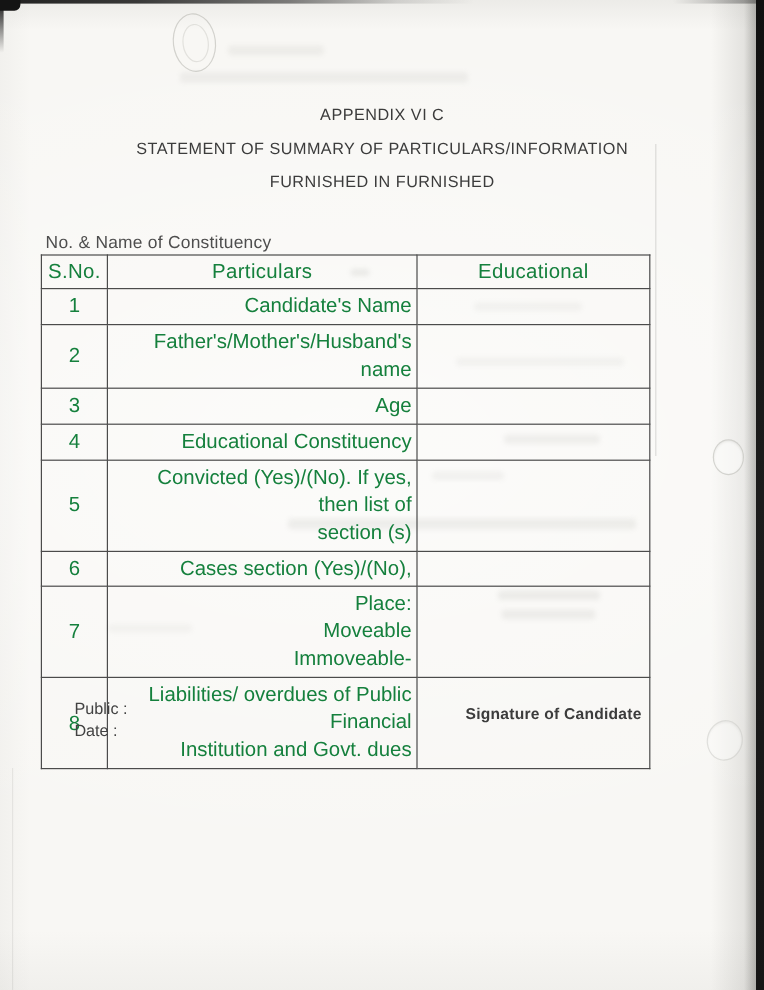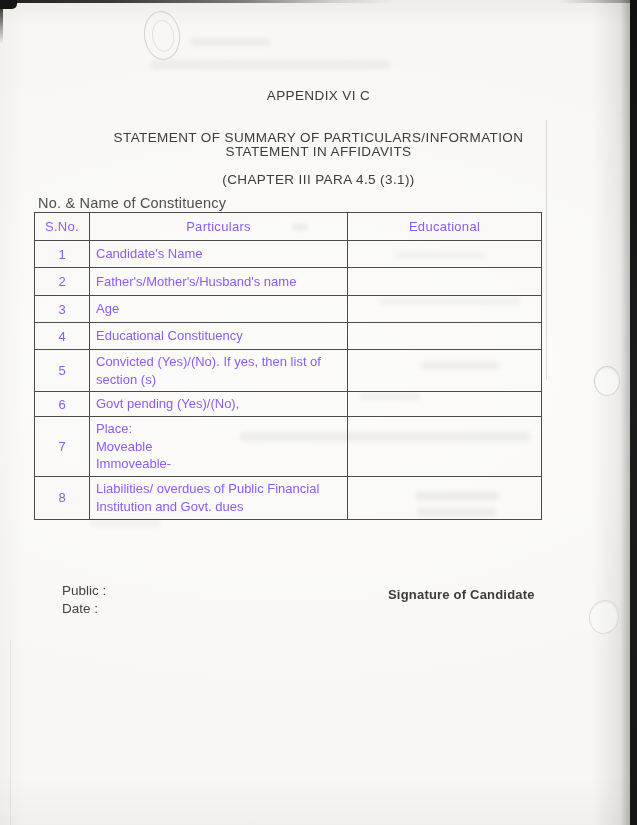--- a/index.html
+++ b/index.html
@@ -74,33 +74,33 @@
     font-size:13.5px; letter-spacing:0.4px; color:#3c3c3c;
   }
   .constituency {
     position:absolute; left:38px; top:195px;
     font-size:14.5px; color:#4e4e4e; letter-spacing:0.2px;
   }
   
   table.form-table {
     position:absolute; left:34px; top:212px;
     width:507px; border-collapse:collapse; table-layout:fixed;
-    font-size:13px; color:#8b5cf6;
+    font-size:17px; color:#15803d;
   }
   table.form-table td, table.form-table th {
     border:1.5px solid #4b4b4b;
     vertical-align:middle;
     font-weight:normal;
   }
   col.c-sno { width:55px; }
   col.c-part { width:258px; }
   col.c-desc { width:194px; }
   th { text-align:center; letter-spacing:0.3px; }
   td.sno { text-align:center; }
-  td.part { text-align:left; padding:3px 4px 3px 6px; white-space:pre-line; line-height:1.35;margin-left:28px; }
+  td.part { text-align:right; padding:3px 4px 3px 6px; white-space:pre-line; line-height:1.35;margin-left:28px; }
   td.desc { }
   tr.h-hdr  { height:28px; }
   tr.h-r1 { height:27px; }
   tr.h-r2 { height:28px; }
   tr.h-r3 { height:27px; }
   tr.h-r4 { height:27px; }
   tr.h-r5 { height:36px; }
   tr.h-r6 { height:25px; }
   tr.h-r7 { height:58px; }
   tr.h-r8 { height:43px; }
@@ -134,23 +134,22 @@
   <div class="smudge" style="left:420px; top:362px; width:80px;  height:8px; opacity:0.11;"></div>
   <div class="smudge" style="left:360px; top:393px; width:60px;  height:7px; opacity:0.09;"></div>
   <div class="smudge" style="left:240px; top:432px; width:290px; height:9px; opacity:0.12;"></div>
   <div class="smudge" style="left:415px; top:492px; width:85px;  height:8px; opacity:0.13;"></div>
   <div class="smudge" style="left:418px; top:508px; width:78px;  height:8px; opacity:0.12;"></div>
   <div class="smudge" style="left:90px;  top:520px; width:70px;  height:7px; opacity:0.07;"></div>
   <div class="crease-v" style="left:546px; top:120px; height:260px;"></div>
   <div class="crease-v" style="left:10px;  top:640px; height:185px; opacity:0.6;"></div>
 
   <div class="title-line" style="top:88px;">APPENDIX VI C</div>
-  <div class="title-line" style="top:116px;margin-top:14px;">STATEMENT OF SUMMARY OF PARTICULARS/INFORMATION</div>
-  <div class="title-line" style="top:144px;">STATEMENT IN AFFIDAVITS</div>
-  <div class="title-line" style="top:172px;">(CHAPTER III PARA 4.5 (3.1))</div>
+  <div class="title-line" style="top:116px;">STATEMENT OF SUMMARY OF PARTICULARS/INFORMATION</div>
+  <div class="title-line" style="top:144px;">FURNISHED IN FURNISHED</div>
 
   <div class="constituency">No. &amp; Name of Constituency</div>
 
   <table class="form-table">
     <colgroup>
         <col class="c-sno">
         <col class="c-part">
         <col class="c-desc">
       </colgroup>
     <tbody>
@@ -180,21 +179,21 @@
       <td class="desc"></td>
     </tr>
     <tr class="h-r5">
       <td class="sno">5</td>
       <td class="part">Convicted (Yes)/(No). If yes, then list of
 section (s)</td>
       <td class="desc"></td>
     </tr>
     <tr class="h-r6">
       <td class="sno">6</td>
-      <td class="part">Govt pending (Yes)/(No),</td>
+      <td class="part">Cases section (Yes)/(No),</td>
       <td class="desc"></td>
     </tr>
     <tr class="h-r7">
       <td class="sno">7</td>
       <td class="part">Place:
 Moveable
 Immoveable-</td>
       <td class="desc"></td>
     </tr>
     <tr class="h-r8">

